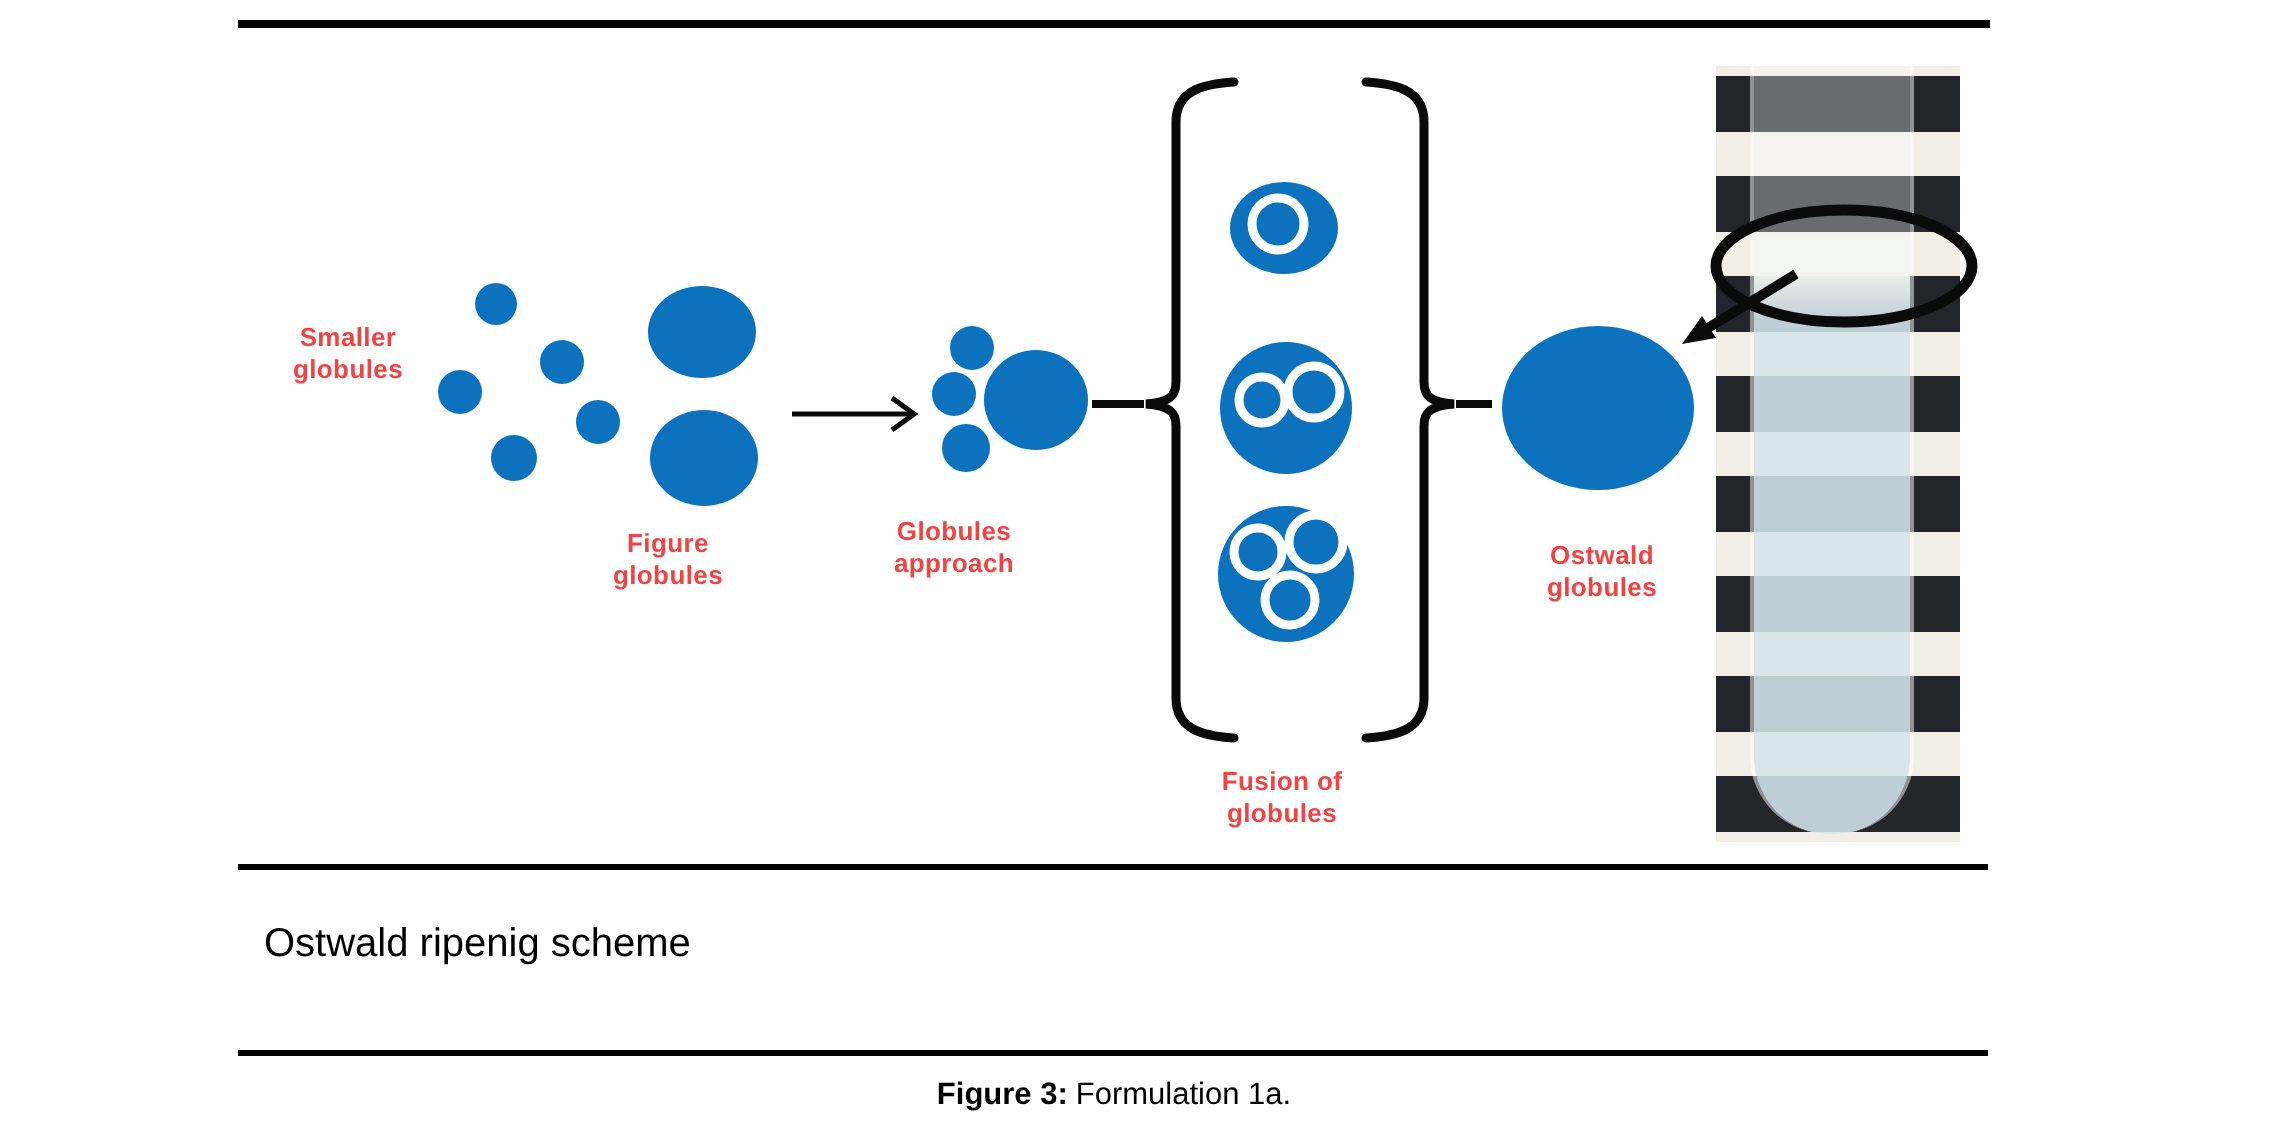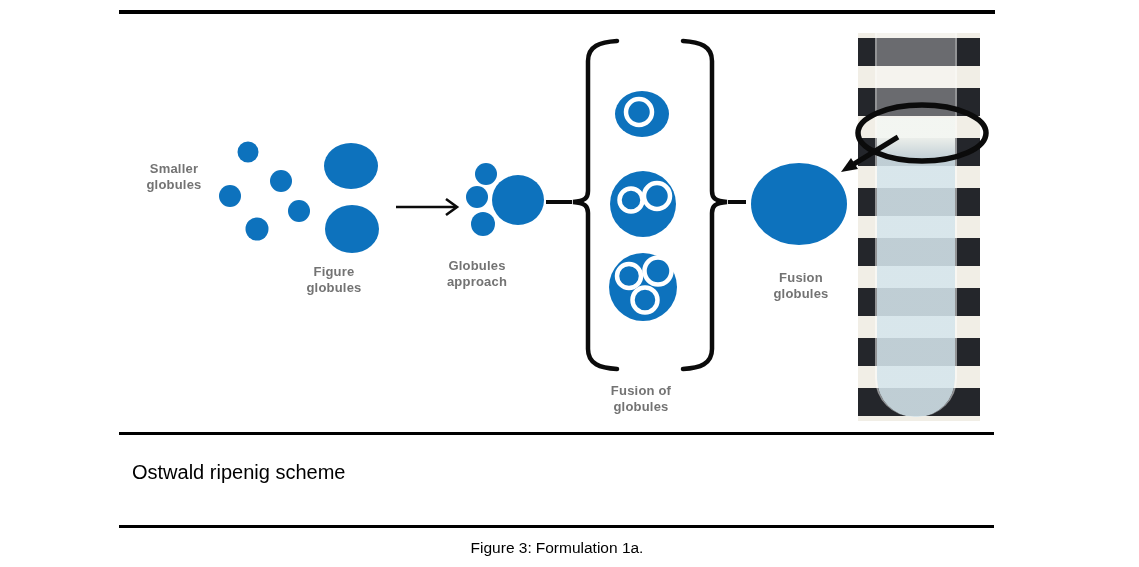--- a/index.html
+++ b/index.html
@@ -35,41 +35,41 @@
       rgba(243,246,242,.96) 0 20px,
       rgba(213,229,236,.88) 42px 100%);
     border-radius:0 0 37px 37px;
   }
 
   .overlay { position:absolute; left:0; top:0; width:1139px; height:567px; pointer-events:none; }
 
   .dlabel {
     position:absolute; transform:translateX(-50%); text-align:center;
     font-weight:bold; font-size:13px; line-height:16px; letter-spacing:.2px;
-    color:#737373; white-space:pre-line;
+    color:#ef4444; white-space:pre-line;
   }
   .lbl-smaller  { left:174px; top:161px; }
   .lbl-small    { left:334px; top:264px; }
   .lbl-approach { left:477px; top:258px; }
   .lbl-fusion   { left:641px; top:383px; }
   .lbl-greater  { left:801px; top:270px; }
 
   .scheme-title {
     position:absolute; left:132px; top:458px;
     font-size:20px; line-height:29px; color:#000;
   }
   .photo-caption {
     position:absolute; left:855px; top:456px; width:125px;
     font-size:23px; line-height:30px; color:#000; white-space:pre-line;
   }
   .fig-caption {
     position:absolute; left:119px; top:538px; width:876px; text-align:center;
     font-size:15.5px; line-height:19px; color:#000;
   }
-  .fig-caption .b { font-weight:normal; }
+  .fig-caption .b { font-weight:bold; }
   .fig-caption .t { margin-left:4px; }
 </style>
 </head>
 <body>
 
 <div class="page">
 
   <div class="hline hl-top"></div>
 
   <div class="photo">
@@ -133,21 +133,21 @@
   </svg>
 
   <div class="dlabel lbl-smaller">Smaller
 globules</div>
   <div class="dlabel lbl-small">Figure
 globules</div>
   <div class="dlabel lbl-approach">Globules
 approach</div>
   <div class="dlabel lbl-fusion">Fusion of
 globules</div>
-  <div class="dlabel lbl-greater">Fusion
+  <div class="dlabel lbl-greater">Ostwald
 globules</div>
 
   <div class="scheme-title">Ostwald ripenig scheme</div>
 
   <div class="hline hl-mid"></div>
   <div class="hline hl-bot"></div>
 
   <div class="fig-caption">
     <span class="b">Figure 3:</span><span class="t">Formulation 1a.</span>
   </div>

